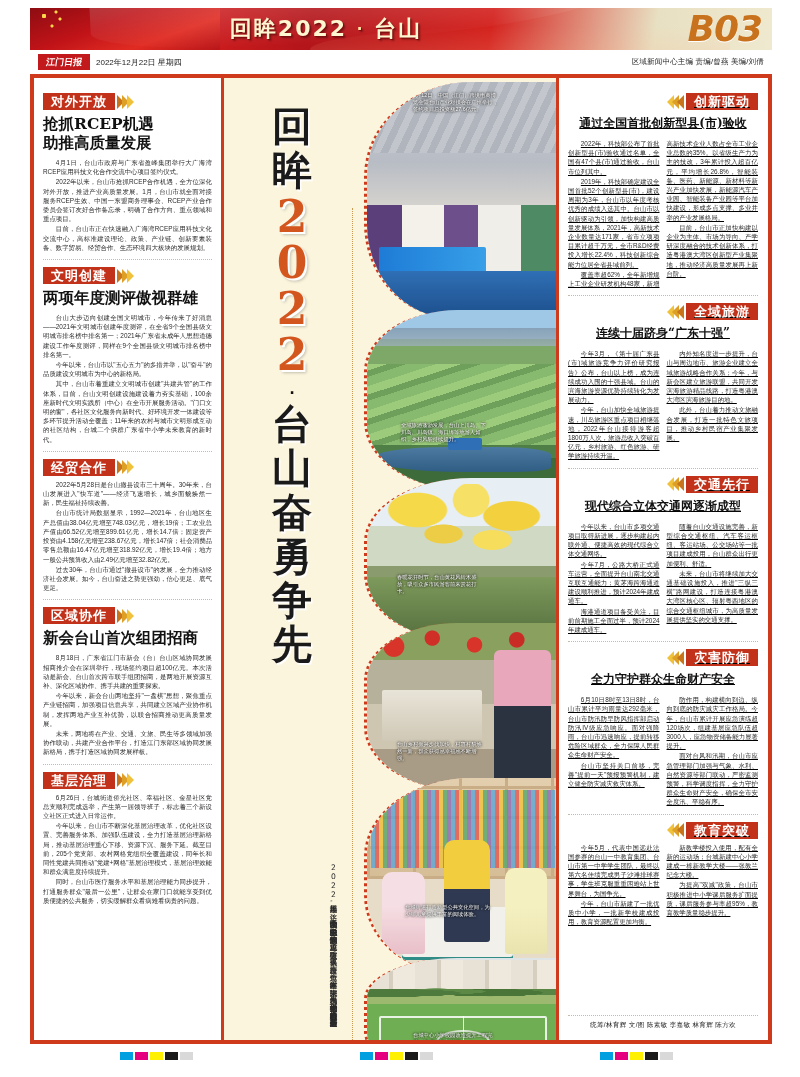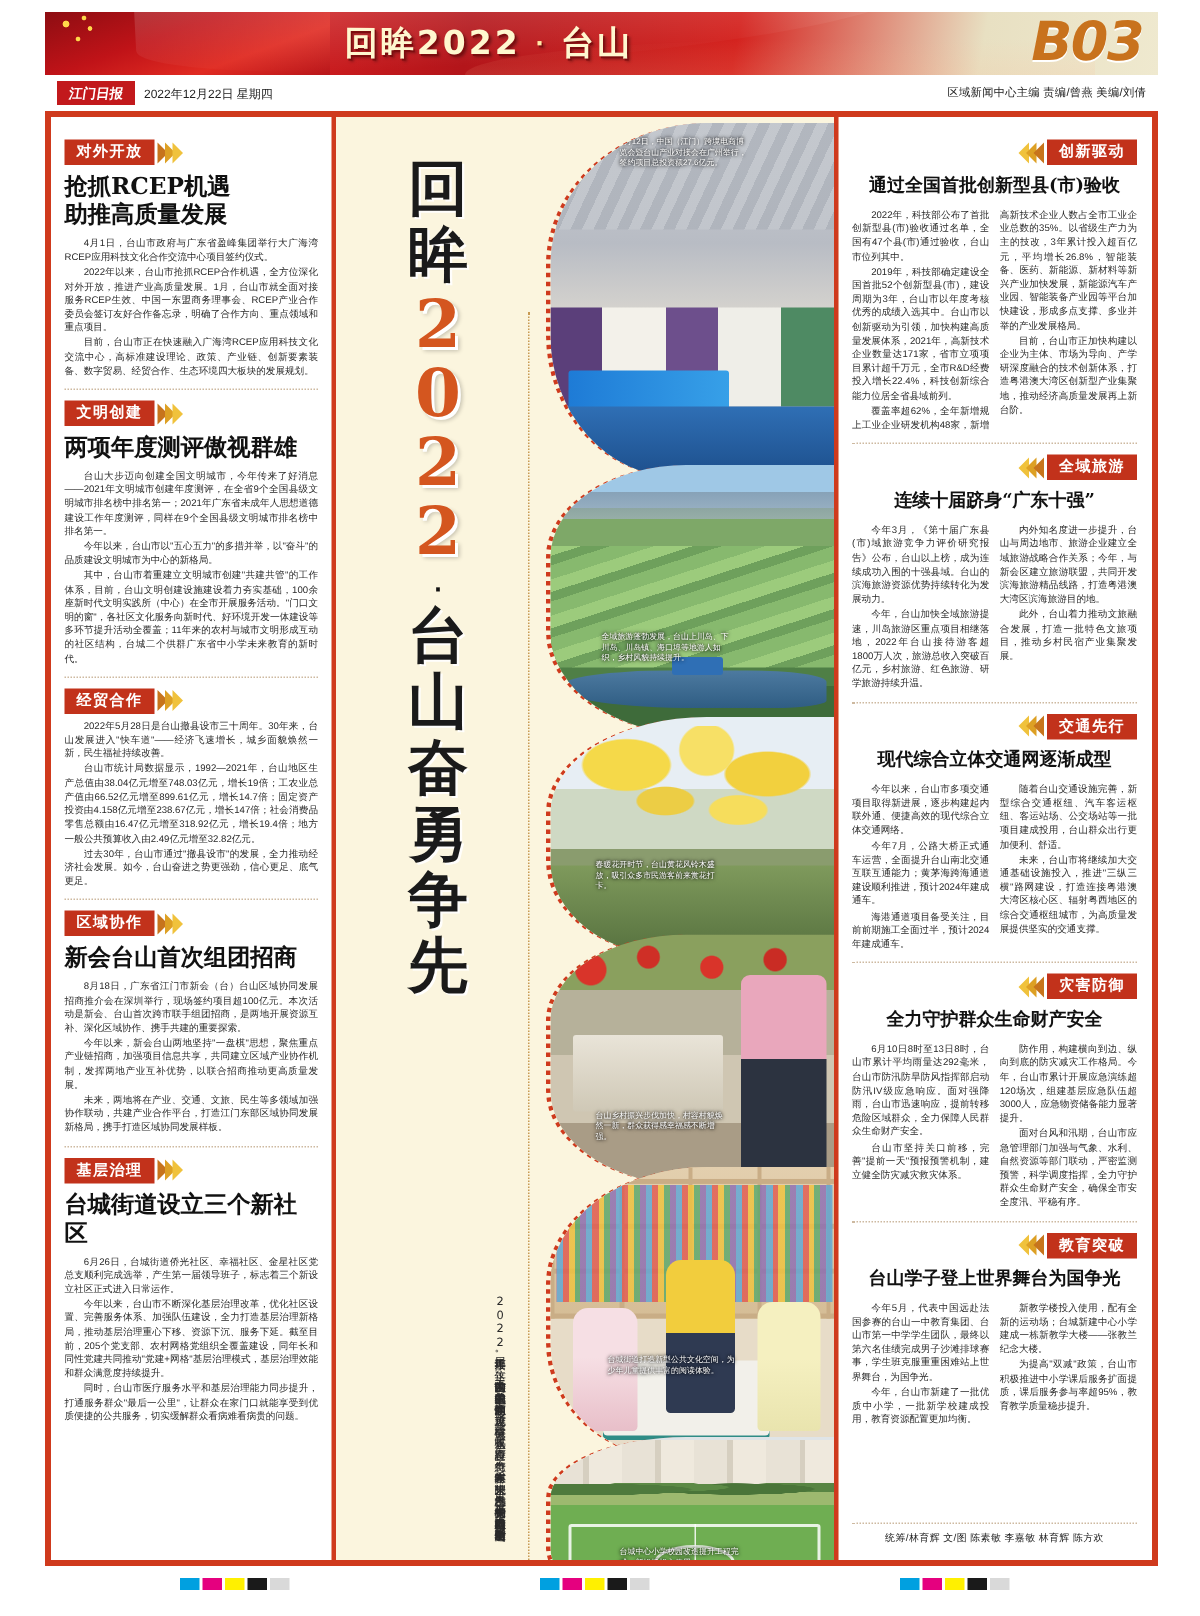--- a/index.html
+++ b/index.html
@@ -73,27 +73,27 @@
   .mast-credit { margin-left:auto; font-size:7.5px; color:#222; letter-spacing:.2px; }
 
   
   .frame {
     position:absolute; left:30px; top:74px; width:742px; height:970px;
     border:4px solid #cf3a1d; background:#fff; display:flex;
   }
   .col { position:relative; height:100%; overflow:hidden; }
   .col-left  { width:190px; padding:8px 9px 0 9px; border-right:3px solid #cf3a1d; }
   .col-mid   { width:335px; background:#fbf5de; border-right:3px solid #cf3a1d; }
-  .col-right { width:208px; padding:8px 9px 0 9px; }
+  .col-right { width:208px; padding:8px 9px 0 9px;text-decoration:underline; }
 
   
   .tag-row { display:flex; align-items:center; margin:7px 0 4px; height:17px; }
   .tag-row.right { justify-content:flex-end; }
   .tag {
-    background:#c2321b; color:#fff; font-size:10px; font-weight:bold;
+    background:#c2321b; color:#fff; font-size:13px; font-weight:bold;
     padding:2px 8px; letter-spacing:1px; line-height:13px;
     font-family:"DejaVu Sans","Liberation Sans",sans-serif;
   }
   .chev { display:flex; align-items:center; }
   .chev.l { margin-left:3px; }
   .chev.r { margin-right:3px; }
   .chev i {
     display:block; width:0; height:0; margin:0 -1px;
     border-top:7px solid transparent; border-bottom:7px solid transparent;
   }
@@ -354,21 +354,20 @@
         </div>
         <div>
           <div class="tag-row">
             <span class="tag">基层治理</span>
             <span class="chev l">
               <i></i>
               <i></i>
               <i></i>
             </span>
           </div>
-          <div class="headline">台城街道设立三个新社区</div>
           <div class="body-txt">
             <p>6月26日，台城街道侨光社区、幸福社区、金星社区党总支顺利完成选举，产生第一届领导班子，标志着三个新设立社区正式进入日常运作。</p>
             <p>今年以来，台山市不断深化基层治理改革，优化社区设置、完善服务体系、加强队伍建设，全力打造基层治理新格局，推动基层治理重心下移、资源下沉、服务下延。截至目前，205个党支部、农村网格党组织全覆盖建设，同年长和同性党建共同推动"党建+网格"基层治理模式，基层治理效能和群众满意度持续提升。</p>
             <p>同时，台山市医疗服务水平和基层治理能力同步提升，打通服务群众"最后一公里"，让群众在家门口就能享受到优质便捷的公共服务，切实缓解群众看病难看病贵的问题。</p>
           </div>
         </div>
       </div>
 
     <div class="col col-mid">
       <div class="mid-title">
@@ -528,21 +527,20 @@
         </div>
         <div>
           <div class="tag-row right">
             <span class="chev r">
               <i></i>
               <i></i>
               <i></i>
             </span>
             <span class="tag">教育突破</span>
           </div>
-          <div class="headline small">台山学子登上世界舞台为国争光</div>
           <div class="body-txt two-col">
             <p>今年5月，代表中国远赴法国参赛的台山一中教育集团、台山市第一中学学生团队，最终以第六名佳绩完成男子沙滩排球赛事，学生班克服重重困难站上世界舞台，为国争光。</p>
             <p>今年，台山市新建了一批优质中小学，一批新学校建成投用，教育资源配置更加均衡。</p>
             <p>新教学楼投入使用，配有全新的运动场；台城新建中心小学建成一栋新教学大楼——张教兰纪念大楼。</p>
             <p>为提高"双减"政策，台山市积极推进中小学课后服务扩面提质，课后服务参与率超95%，教育教学质量稳步提升。</p>
           </div>
         </div>
         <div class="credit">统筹/林育辉  文/图  陈素敏  李嘉敏  林育辉  陈方欢</div>
     </div>
   </div>

